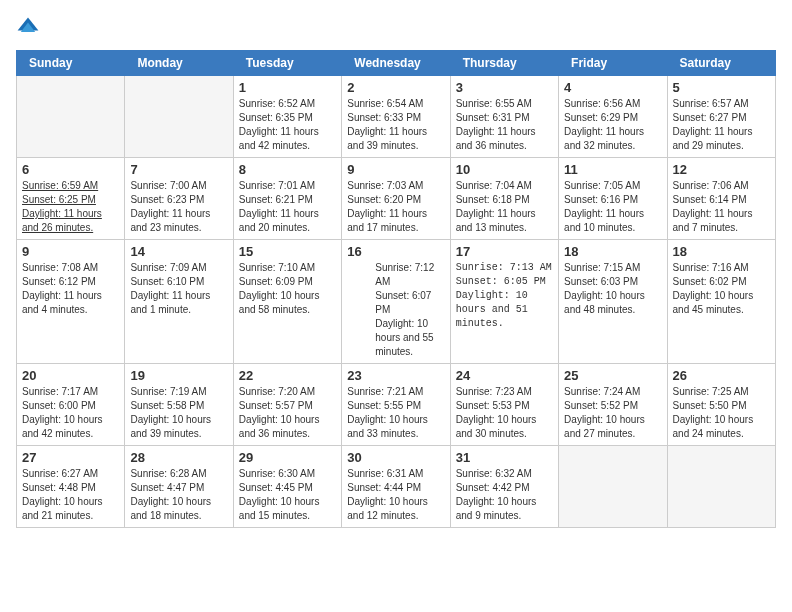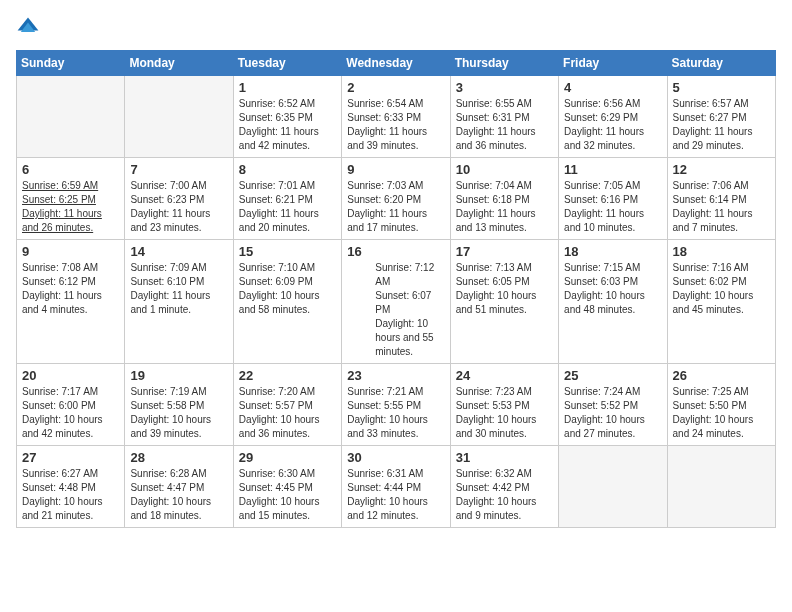--- a/index.html
+++ b/index.html
@@ -53,21 +53,21 @@
     table {
       width: 100%;
       border-collapse: collapse;
       table-layout: fixed;
     }
     th {
       background-color: #3a7abf;
       color: #fff;
       font-size: 12px;
       font-weight: bold;
-      padding: 5px 4px;
+      padding: 5px 12px;
       text-align: left;
       border: 1px solid #3a7abf;
     }
     td {
       border: 1px solid #ccc;
       vertical-align: top;
       padding: 4px 5px;
       font-size: 10.5px;
       color: #333;
       height: 80px;
@@ -220,21 +220,21 @@
 Daylight: 10 hours and 58 minutes.</div>
           </td>
           <td>
             <span class="day-number">16</span>
             <div class="day-info" style="white-space: pre-line; margin-left: 28px;">Sunrise: 7:12 AM
 Sunset: 6:07 PM
 Daylight: 10 hours and 55 minutes.</div>
           </td>
           <td>
             <span class="day-number">17</span>
-            <div class="day-info" style="white-space: pre-line;">Sunrise: 7:13 AM
+            <div class="day-info" style="white-space: pre-line; font-family: Liberation Mono, monospace;">Sunrise: 7:13 AM
 Sunset: 6:05 PM
 Daylight: 10 hours and 51 minutes.</div>
           </td>
           <td>
             <span class="day-number">18</span>
             <div class="day-info" style="white-space: pre-line;">Sunrise: 7:15 AM
 Sunset: 6:03 PM
 Daylight: 10 hours and 48 minutes.</div>
           </td>
           <td>

